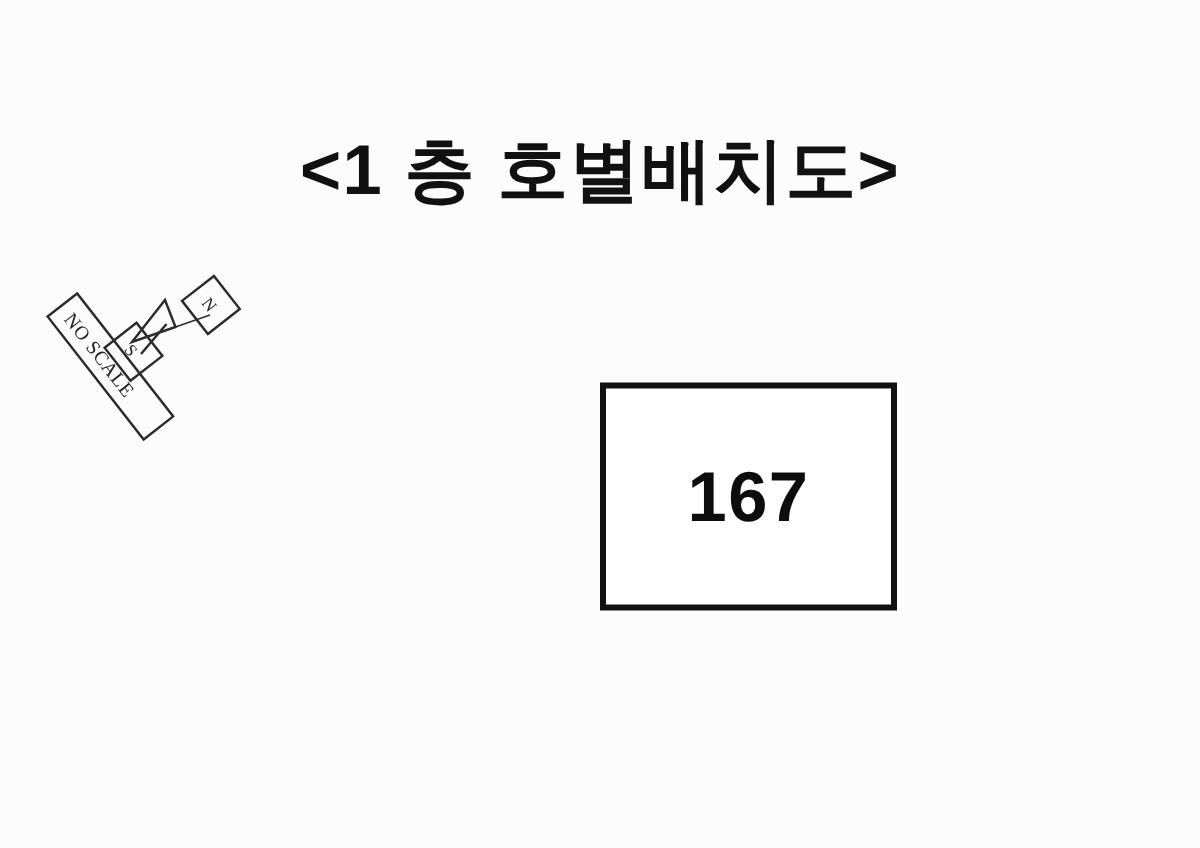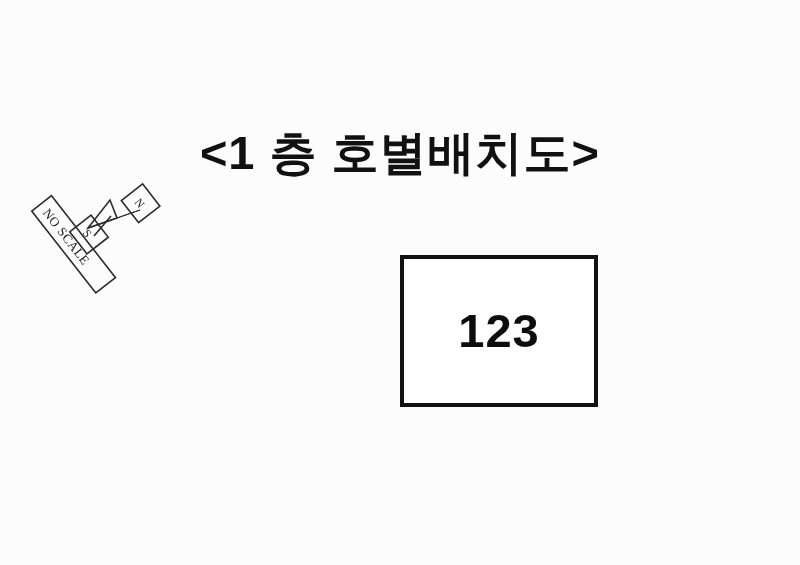--- a/index.html
+++ b/index.html
@@ -27,21 +27,20 @@
     left: 0;
     top: 88px;
     width: 800px;
     text-align: center;
     font-size: 47px;
     font-weight: bold;
     letter-spacing: 1px;
     color: #111111;
     white-space: nowrap;
     line-height: 1.05;
-    margin-top: 40px;
   }
 
   
   #compass {
     position: absolute;
     left: 18px;
     top: 172px;
     width: 160px;
     height: 150px;
   }
@@ -154,19 +153,19 @@
       <g transform="rotate(52 123 31)">
         <rect class="cmp-stroke" x="109" y="18" width="28" height="27"></rect>
         <text class="cmp-text-small" x="118" y="36">N</text>
       </g>
     </svg>
   </div>
 
   <div id="floor-rooms">
 
     <div id="room-101" class="room">
-      <span class="room-label">123</span>
+      <span class="room-label">167</span>
     </div>
 
 
   </div>
 
 </div>
 
 </body></html>

